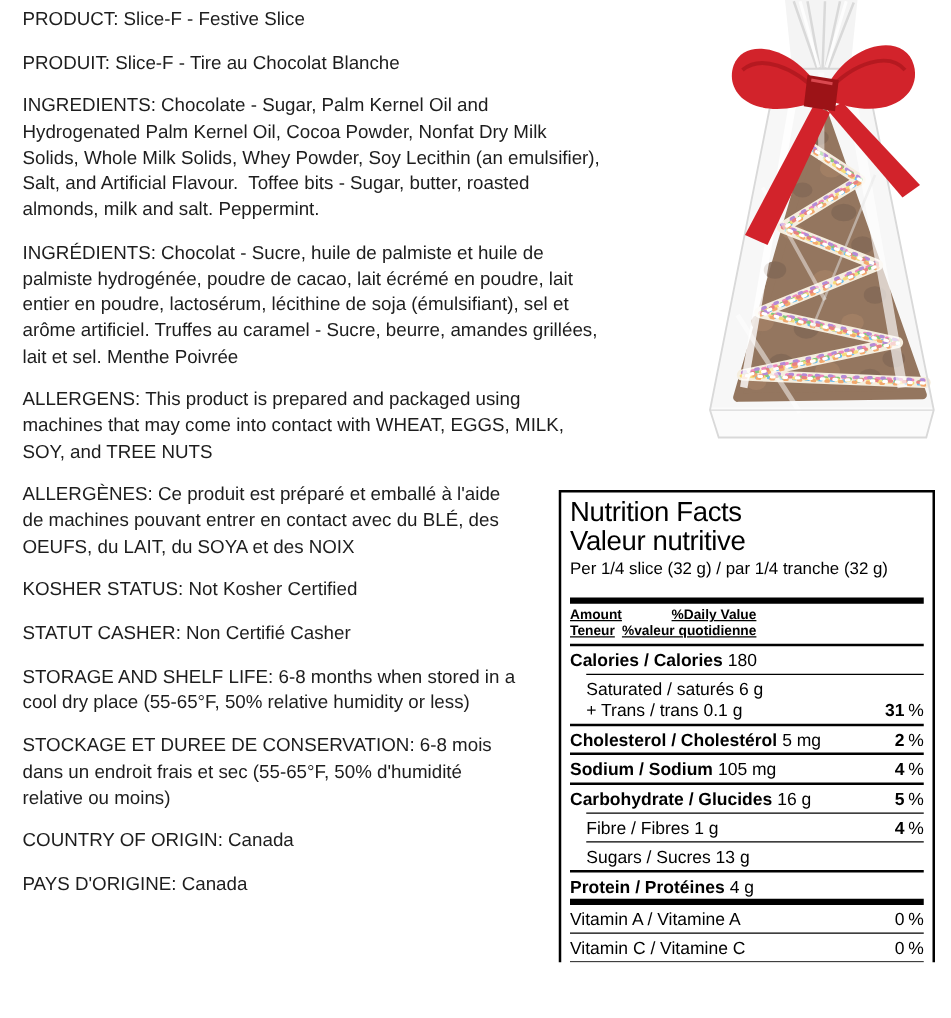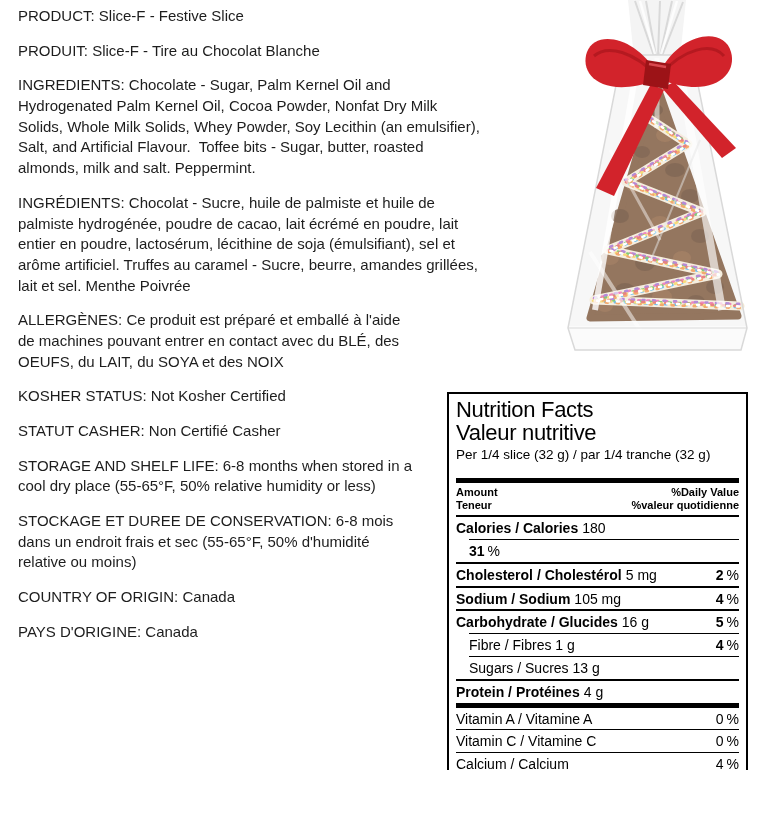--- a/index.html
+++ b/index.html
@@ -30,21 +30,21 @@
   
   .nft {
     position:absolute; left:447px; top:392px; width:301px; box-sizing:border-box;
     background:#fff; border:2px solid var(--label-line,#000);
     padding:4px 7px 4px 7px; color:#000;
   }
   .nft-title { font-weight:normal; font-size:22px; line-height:1.05; letter-spacing:-0.3px; }
   .nft-serving { font-size:13.5px; margin:3px 0 16px 0; }
   .bar5 { height:5px; background:#000; }
   .rule2 { height:2px; background:#000; }
-  .nft-header { display:flex; justify-content:space-between; font-size:11px; font-weight:bold; line-height:1.18; padding:3px 0 3px 0; }
+  .nft-header { display:flex; justify-content:flex-start; font-size:11px; font-weight:bold; line-height:1.18; padding:3px 0 3px 0;text-decoration:underline; }
   .nft-header .hr { text-align:right; }
   .row { display:flex; justify-content:space-between; align-items:baseline; font-size:14px; line-height:1.2; padding:3px 0 2px 0; }
   .row.t1 { border-top:1px solid #000; }
   .row.t2 { border-top:2px solid #000; }
   .row.sub { margin-left:13px; }
   .row .rl b { font-weight:bold; }
   .row .amt { margin-left:4px; font-weight:normal;margin-top:32px; }
   .row .dv { white-space:nowrap; }
   .row .dv b { font-weight:bold; }
   .row .dv .pc { margin-left:3px; font-weight:normal; }
@@ -55,20 +55,21 @@
 </head>
 <body>
 
 <div class="page">
 
   <div class="text-col">
     <p>PRODUCT: Slice-F - Festive Slice</p>
     <p>PRODUIT: Slice-F - Tire au Chocolat Blanche</p>
     <p>INGREDIENTS: Chocolate - Sugar, Palm Kernel Oil and Hydrogenated Palm Kernel Oil, Cocoa Powder, Nonfat Dry Milk Solids, Whole Milk Solids, Whey Powder, Soy Lecithin (an emulsifier), Salt, and Artificial Flavour.  Toffee bits - Sugar, butter, roasted almonds, milk and salt. Peppermint.</p>
     <p>INGRÉDIENTS: Chocolat - Sucre, huile de palmiste et huile de palmiste hydrogénée, poudre de cacao, lait écrémé en poudre, lait entier en poudre, lactosérum, lécithine de soja (émulsifiant), sel et arôme artificiel. Truffes au caramel - Sucre, beurre, amandes grillées, lait et sel. Menthe Poivrée</p>
+    <p>ALLERGENS: This product is prepared and packaged using machines that may come into contact with WHEAT, EGGS, MILK, SOY, and TREE NUTS</p>
     <div class="label-spacer"></div>
     <p>ALLERGÈNES: Ce produit est préparé et emballé à l'aide de machines pouvant entrer en contact avec du BLÉ, des OEUFS, du LAIT, du SOYA et des NOIX</p>
     <p>KOSHER STATUS: Not Kosher Certified</p>
     <p>STATUT CASHER: Non Certifié Casher</p>
     <p>STORAGE AND SHELF LIFE: 6-8 months when stored in a cool dry place (55-65°F, 50% relative humidity or less)</p>
     <p>STOCKAGE ET DUREE DE CONSERVATION: 6-8 mois dans un endroit frais et sec (55-65°F, 50% d'humidité relative ou moins)</p>
     <p>COUNTRY OF ORIGIN: Canada</p>
     <p>PAYS D'ORIGINE: Canada</p>
   </div>
 
@@ -165,20 +166,24 @@
       </div>
     </div>
     <div class="rule2"></div>
 
     <div class="row">
       <span class="rl"><b>Calories / Calories</b><span class="amt">180</span></span>
     </div>
 
 
     <div class="row t1 sub two">
+      <span class="rl">
+        <span>Saturated / saturés 6 g</span>
+        <span>+ Trans / trans 0.1 g</span>
+      </span>
       <span class="dv"><b>31</b><span class="pc">%</span></span>
     </div>
 
     <div class="row t2">
       <span class="rl"><b>Cholesterol / Cholestérol</b><span class="amt">5 mg</span></span>
       <span class="dv"><b>2</b><span class="pc">%</span></span>
     </div>
 
     <div class="row t2">
       <span class="rl"><b>Sodium / Sodium</b><span class="amt">105 mg</span></span>

